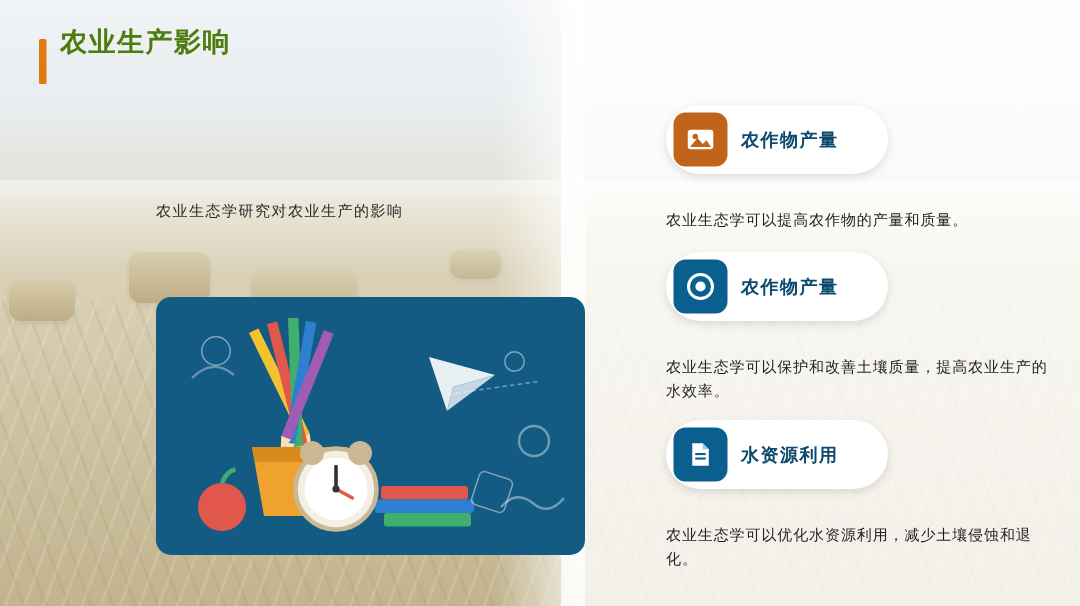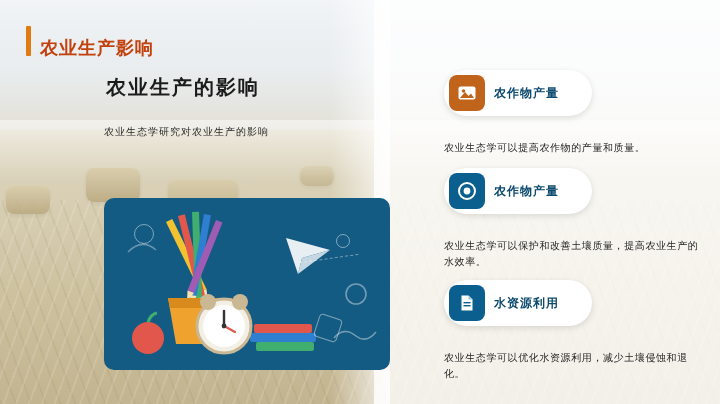--- a/index.html
+++ b/index.html
@@ -80,40 +80,40 @@
   
   .accent-bar {
     position: absolute;
     left: 26px; top: 26px;
     width: 5px; height: 30px;
     background: #e07b12;
     border-radius: 1px;
   }
   .slide-title {
     position: absolute;
-    left: 40px; top: 36px;
+    left: 40px; top: 16px;
     font-size: 18px;
     font-weight: bold;
-    color: #c2410c;
+    color: #4d7c0f;
     letter-spacing: 1px;
     white-space: nowrap;
   }
 
   .section-heading {
     position: absolute;
     left: 106px; top: 74px;
     font-size: 20px;
     font-weight: bold;
     color: #1b1b1b;
     letter-spacing: 2px;
     white-space: nowrap;
   }
   .section-sub {
     position: absolute;
-    left: 104px; top: 124px;
+    left: 104px; top: 134px;
     width: 270px;
     font-size: 10px;
     color: #2a2a2a;
     letter-spacing: 1px;
     line-height: 16px;
   }
 
   
   .illus-card {
     position: absolute;
@@ -206,21 +206,20 @@
   <div class="bale b1"></div>
   <div class="bale b2"></div>
   <div class="bale b4"></div>
   <div class="top-fade"></div>
   <div class="white-overlay-soft"></div>
   <div class="white-overlay"></div>
 
   <div class="accent-bar"></div>
   <div class="slide-title">农业生产影响</div>
 
-  <div class="section-heading">农业生产的影响</div>
   <div class="section-sub">农业生态学研究对农业生产的影响</div>
 
   <div class="illus-card">
     <div class="illus-inner">
       <svg width="286" height="172" viewBox="0 0 286 172">
 
         <g transform="translate(62,24) rotate(-26)">
           <rect x="0" y="0" width="7" height="78" fill="#f2c230"></rect>
           <polygon points="0,78 7,78 3.5,88" fill="#f7e3b0"></polygon>
         </g>

